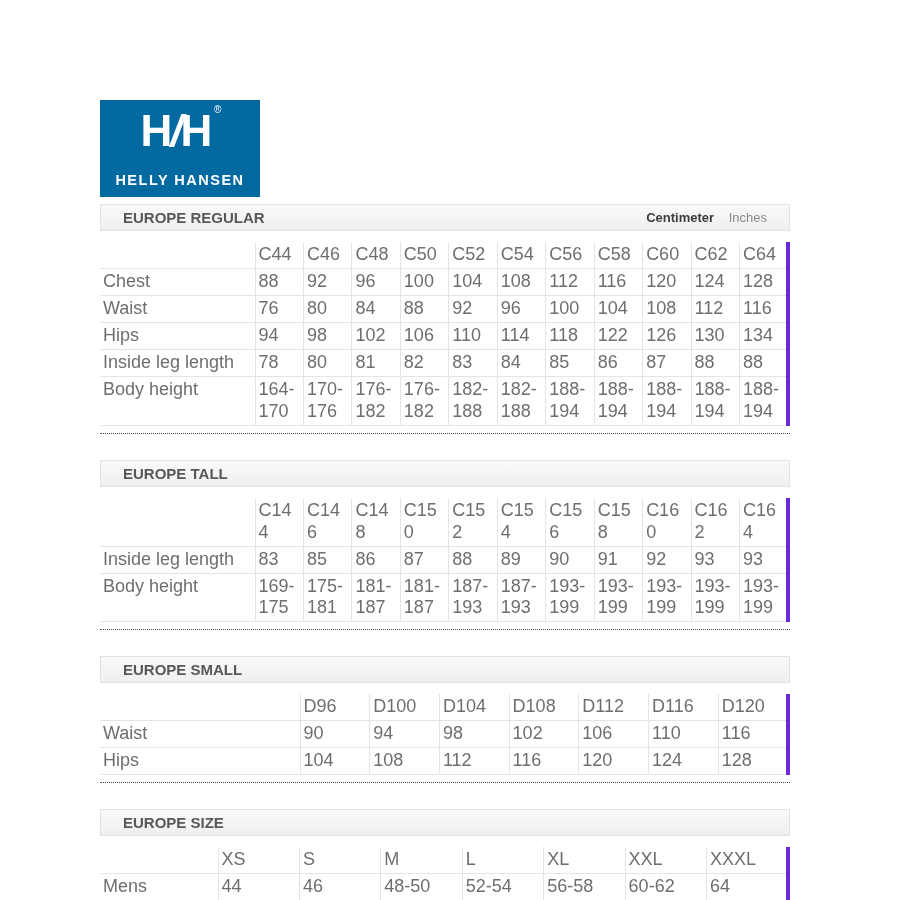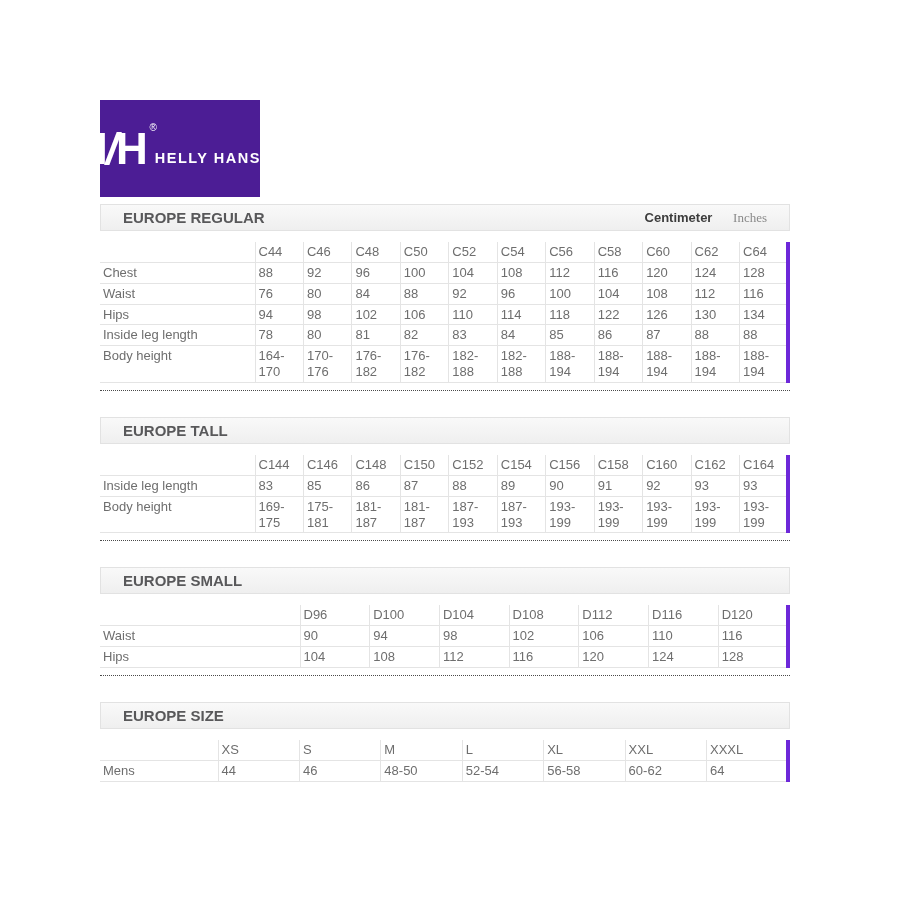--- a/index.html
+++ b/index.html
@@ -8,47 +8,47 @@
     width: 900px; height: 900px;
     background: #ffffff;
     font-family: "Liberation Sans", sans-serif;
     position: relative;
     overflow: hidden;
   }
   .content { position: absolute; left: 100px; top: 100px; width: 690px; }
 
   
   .logo {
-    width: 160px; height: 97px; background: #4c1d95;
-    display: flex; flex-direction: row; align-items: center; justify-content: center;
+    width: 160px; height: 97px; background: #0369a1;
+    display: flex; flex-direction: column; align-items: center; justify-content: center;
     color: #fff;
   }
   .logo-mark { font-weight: bold; font-size: 44px; line-height: 1; letter-spacing: -3px; position: relative; padding-right: 10px; }
   .logo-mark .slash { font-style: italic; font-weight: bold; padding: 0 1px; }
   .logo-mark .reg { font-size: 10px; letter-spacing: 0; position: absolute; top: -4px; right: -2px; font-weight: normal; }
   .logo-name { font-weight: bold; font-size: 14.5px; letter-spacing: 1.5px; margin-top: 19px; white-space: nowrap; }
 
   
   .section-bar {
     height: 27px; margin-top: 7px;
     background: linear-gradient(#f9f9f9, #efefef);
     border: 1px solid #e2e2e2;
     display: flex; align-items: center; justify-content: space-between;
     padding: 0 22px;
   }
   .section-title { font-weight: bold; font-size: 15px; color: #58585a; }
   .units { font-size: 13px; white-space: nowrap; }
   .unit-cm { font-weight: bold; color: #3c3c3c; cursor: pointer; }
-  .unit-in { color: #8a8a8a; cursor: pointer; margin-left: 17px; font-family: Liberation Serif, serif; }
+  .unit-in { color: #8a8a8a; cursor: pointer; margin-left: 11px; }
 
   
   table {
     width: 100%; border-collapse: collapse; table-layout: fixed;
     margin-top: 11px;
-    font-size: 13px; color: #6e6e6e;
+    font-size: 18px; color: #6e6e6e;
   }
   th, td {
     text-align: left; font-weight: normal;
     padding: 2px 4px 2px 3px;
     border-bottom: 1px solid #e4e4e4;
     vertical-align: top; line-height: 1.22;
     overflow-wrap: break-word;
   }
   td.data, th.col { border-left: 1px solid #e4e4e4; }
   tr > .data:last-child, tr > .col:last-child { border-right: 4px solid #6d28d9; }

